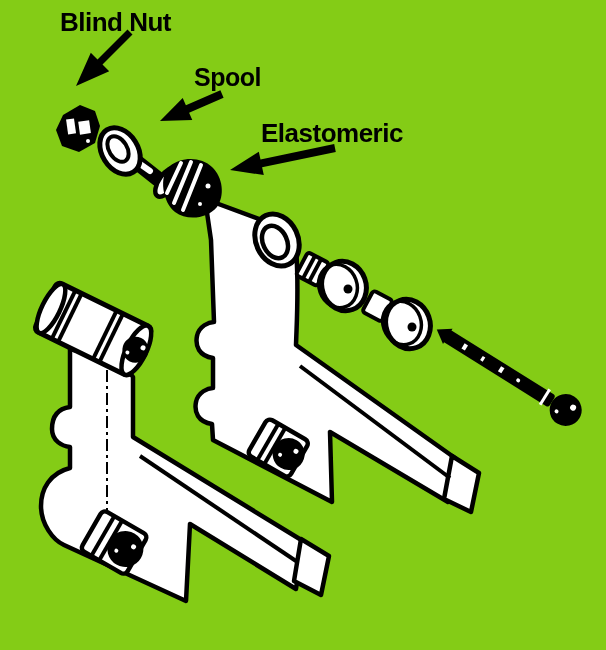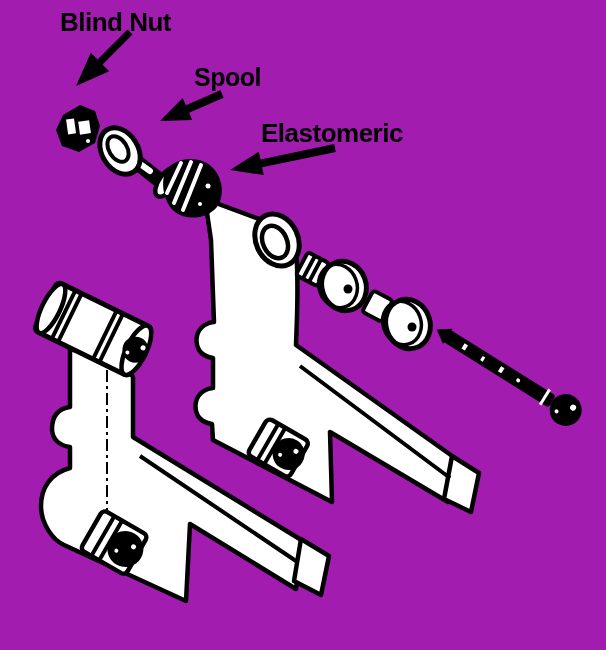--- a/index.html
+++ b/index.html
@@ -1,19 +1,19 @@
 <!DOCTYPE html>
 <html><head>
 <meta charset="utf-8">
 <style>
   html,body{margin:0;padding:0;background:#ffffff;}
   .stage{
     position:relative;
     width:606px;height:650px;
-    background:#a21caf;
+    background:#84cc16;
     overflow:hidden;
     font-family:"Liberation Sans", sans-serif;
   }
   svg{display:block;}
   .callout{
     font-family:"Liberation Sans", sans-serif;
     font-weight:bold;
     fill:#000000;
     letter-spacing:-0.5px;
   }

